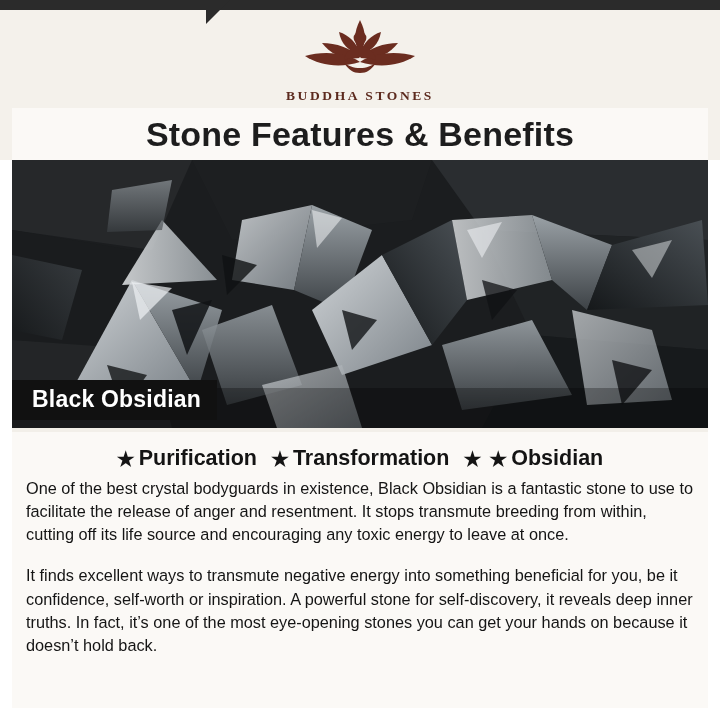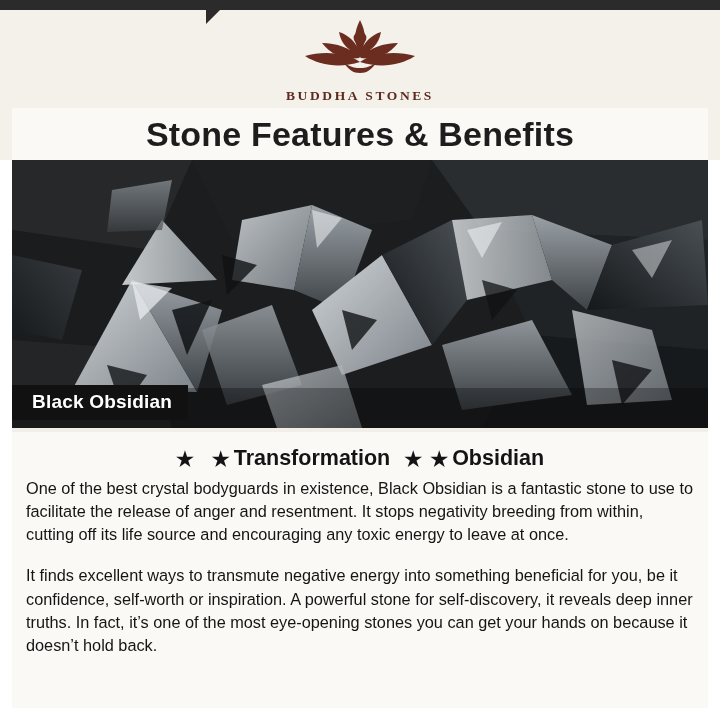--- a/index.html
+++ b/index.html
@@ -88,21 +88,21 @@
     overflow: hidden;
     background: #1a1a1a;
   }
   .hero-svg { display: block; width: 696px; height: 268px; }
 
   .caption {
     position: absolute;
     left: 0; bottom: 8px;
     background: #111111;
     color: #ffffff;
-    font-size: 19px;
+    font-size: 23px;
     font-weight: 700;
     padding: 6px 16px 7px 20px;
     letter-spacing: 0.2px;
   }
 
   
   .body-panel {
     position: absolute;
     left: 12px; top: 432px;
     width: 696px; height: 276px;
@@ -261,32 +261,33 @@
     <div class="caption">Black Obsidian</div>
   </div>
 
   <div class="left-edge"></div>
   <div class="right-edge"></div>
 
   <div class="body-panel">
     <div class="keywords">
       <span class="kw">
         <span class="star">★</span>
+        <span>Purification</span>
       </span>
       <span class="kw">
         <span class="star">★</span>
         <span>Transformation</span>
       </span>
       <span class="kw">
         <span class="star">★</span>
       </span>
       <span class="kw" style="margin-left:0;">
         <span class="star">★</span>
         <span>Obsidian</span>
       </span>
     </div>
 
-    <p class="para">One of the best crystal bodyguards in existence, Black Obsidian is a fantastic stone to use to facilitate the release of anger and resentment. It stops negativity breeding from within, cutting off its life source and encouraging any toxic energy to leave at once.</p>
+    <p class="para">One of the best crystal bodyguards in existence, Black Obsidian is a fantastic stone to use to facilitate the release of anger and resentment. It stops transmute breeding from within, cutting off its life source and encouraging any toxic energy to leave at once.</p>
     <p class="para">It finds excellent ways to transmute negative energy into something beneficial for you, be it confidence, self-worth or inspiration. A powerful stone for self-discovery, it reveals deep inner truths. In fact, it’s one of the most eye-opening stones you can get your hands on because it doesn’t hold back.</p>
   </div>
 
   <div class="bottom-strip"></div>
 </div>
 
 </body></html>

